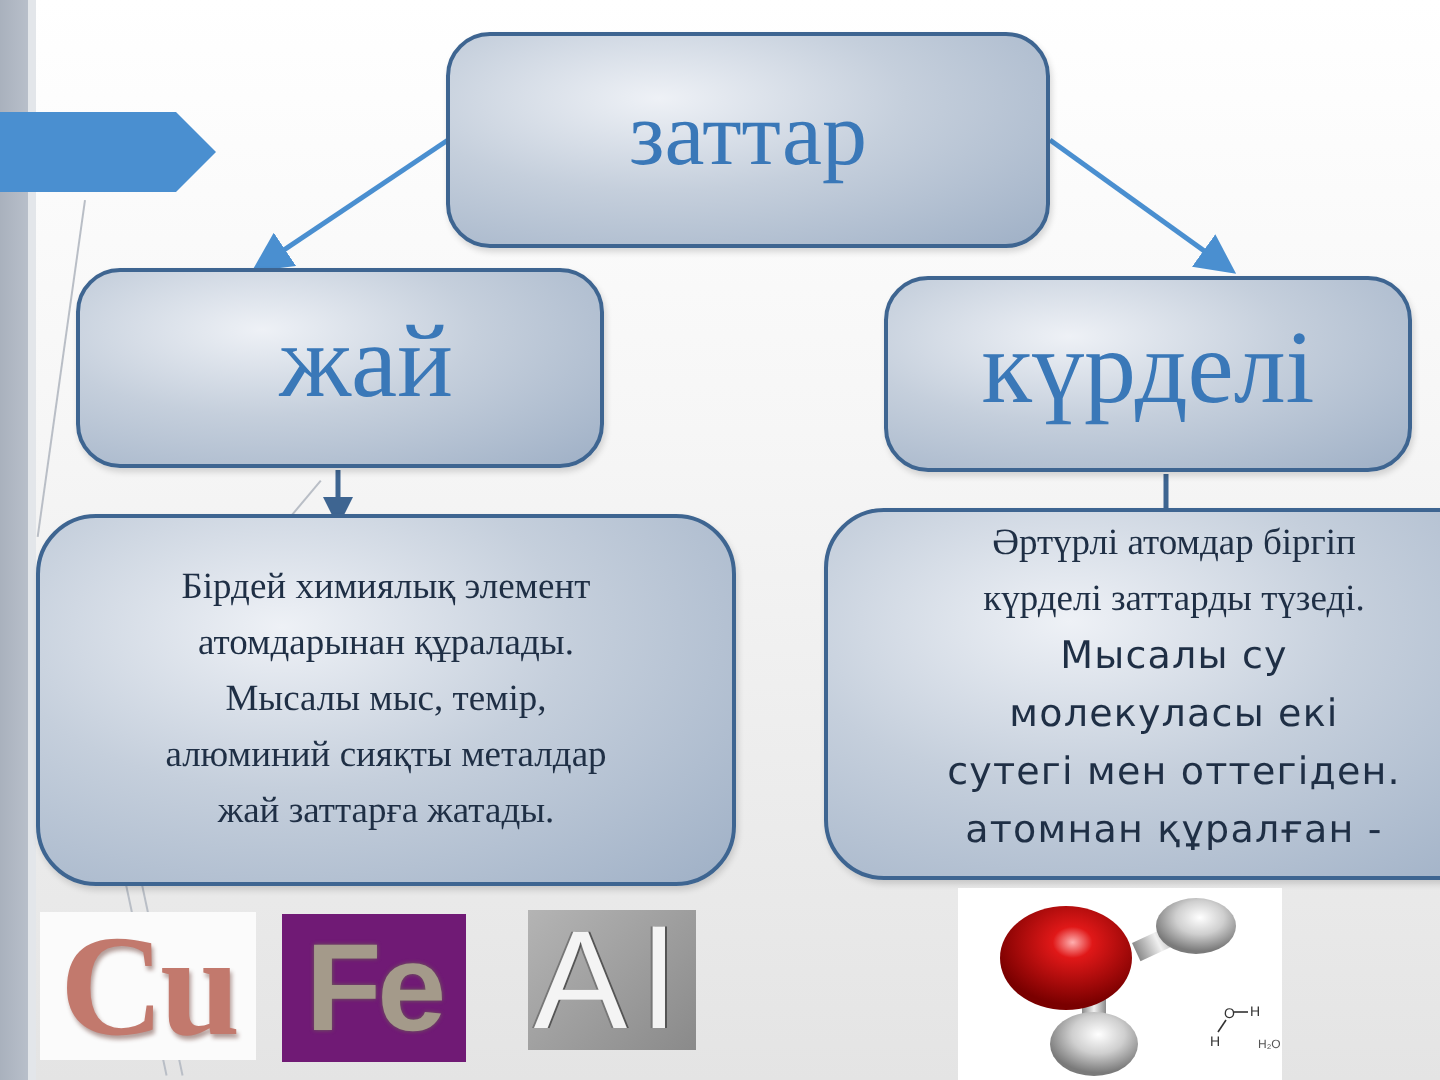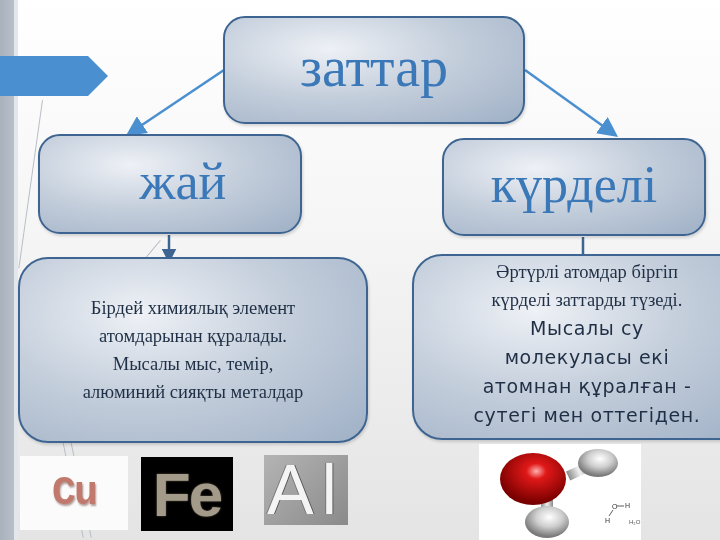--- a/index.html
+++ b/index.html
@@ -26,41 +26,41 @@
   }
   .box {
     position:absolute; box-sizing:border-box;
     border:2.5px solid #3e6591; border-radius:22px;
     background: radial-gradient(ellipse at 35% 30%, #eef1f6 0%, #c5cfdc 45%, #9fb0c6 100%);
     display:flex; align-items:center; justify-content:center; text-align:center;
     box-shadow: 1px 2px 3px rgba(0,0,0,0.15);
   }
   .title-text { color:#3a78b8; }
   #root { left:223px; top:16px; width:302px; height:108px; }
-  #root .title-text { font-size:56px; line-height:1; margin-top:-6px; }
+  #root .title-text { font-size:45px; line-height:1; margin-top:-6px; }
   #simple { left:38px; top:134px; width:264px; height:100px;padding-left:26px; }
   #complex { left:442px; top:138px; width:264px; height:98px; }
   #simple .title-text, #complex .title-text { font-size:52px; line-height:1; margin-top:-4px; }
   #simple-desc { left:18px; top:257px; width:350px; height:186px; border-radius:30px; padding:0 12px; }
   #complex-desc { left:412px; top:254px; width:350px; height:186px; border-radius:30px; padding:0 6px; }
   .desc {
     color:#1f2f45; font-size:18.5px; line-height:28px;
   }
   .desc-sans {
     font-family:"DejaVu Sans", sans-serif; font-size:19px; line-height:29px; letter-spacing:0.6px; color:#1f2f45;
   }
   .desc-serif { font-family:"Liberation Serif", serif; font-size:18.5px; line-height:28px; color:#1f2f45; }
   svg.connectors { position:absolute; left:0; top:0; width:720px; height:540px; pointer-events:none; }
   .img-tile {
     position:absolute; box-sizing:border-box; overflow:hidden;
     display:flex; align-items:center; justify-content:center;
   }
   #cu { left:20px; top:456px; width:108px; height:74px; background:#fbfbfb; }
-  #cu span { font-family:Liberation Mono, monospace; font-weight:bold; font-size:40px; color:#c2796d; letter-spacing:-2px; text-shadow:1px 2px 2px rgba(90,40,30,0.45); }
-  #fe { left:141px; top:457px; width:92px; height:74px; background:#000000; }
+  #cu span { font-family:Liberation Serif, serif; font-weight:bold; font-size:72px; color:#c2796d; letter-spacing:-2px; text-shadow:1px 2px 2px rgba(90,40,30,0.45); }
+  #fe { left:141px; top:457px; width:92px; height:74px; background:#701a75; }
   #fe span { font-family:"Liberation Sans", sans-serif; font-weight:bold; font-size:62px; color:#a49a8a; letter-spacing:-2px; text-shadow:0 0 2px #6e6457; }
   #al { left:264px; top:455px; width:84px; height:70px; background: linear-gradient(135deg,#b4b4b4 0%, #8a8a8a 100%); }
   #al span { font-family:"Liberation Sans", sans-serif; font-size:70px; color:#f4f4f4; letter-spacing:8px; text-shadow: 1px 0 0 #555, -1px 0 0 #777; line-height:1; }
   #water { left:479px; top:444px; width:162px; height:96px; background:#ffffff; }
 </style>
 </head>
 <body>
 
 <div class="left-bar"></div>
 <div class="left-bar-light"></div>
@@ -97,31 +97,32 @@
 <div class="box" id="complex">
   <span class="title-text">күрделі</span>
 </div>
 
 <div class="box" id="simple-desc">
   <div class="desc">
     <div>Бірдей химиялық элемент</div>
     <div>атомдарынан құралады.</div>
     <div>Мысалы мыс, темір,</div>
     <div>алюминий сияқты металдар</div>
+    <div>жай заттарға жатады.</div>
   </div>
 </div>
 
 <div class="box" id="complex-desc" style="align-items:flex-start;padding-top:2px;">
   <div>
     <div class="desc-serif">Әртүрлі атомдар біргіп</div>
     <div class="desc-serif">күрделі заттарды түзеді.</div>
     <div class="desc-sans">Мысалы су</div>
     <div class="desc-sans">молекуласы екі</div>
+    <div class="desc-sans">сутегі мен оттегіден.</div>
     <div class="desc-sans">атомнан құралған -</div>
-    <div class="desc-sans">сутегі мен оттегіден.</div>
   </div>
 </div>
 
 <div class="img-tile" id="cu">
   <span>Cu</span>
 </div>
 <div class="img-tile" id="fe">
   <span>Fe</span>
 </div>
 <div class="img-tile" id="al">

